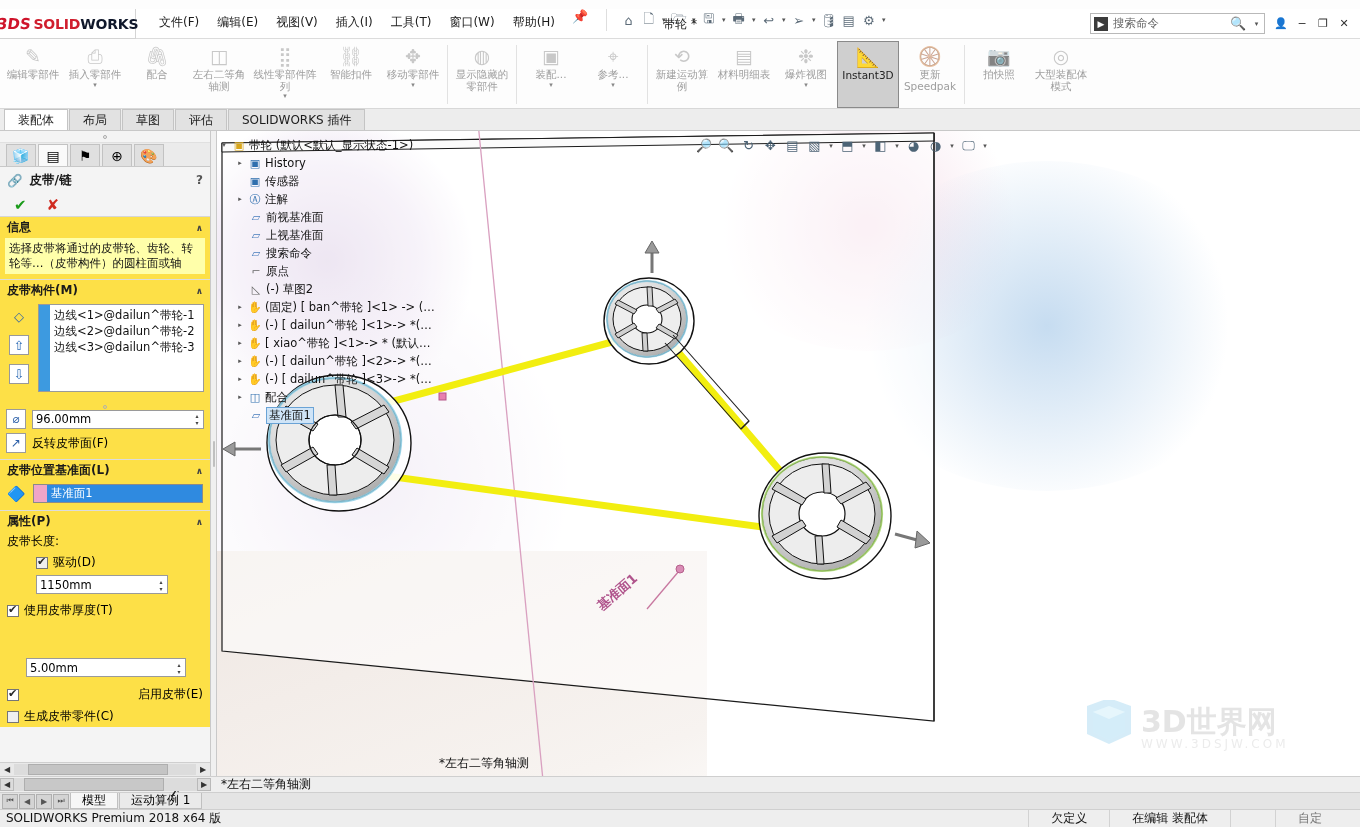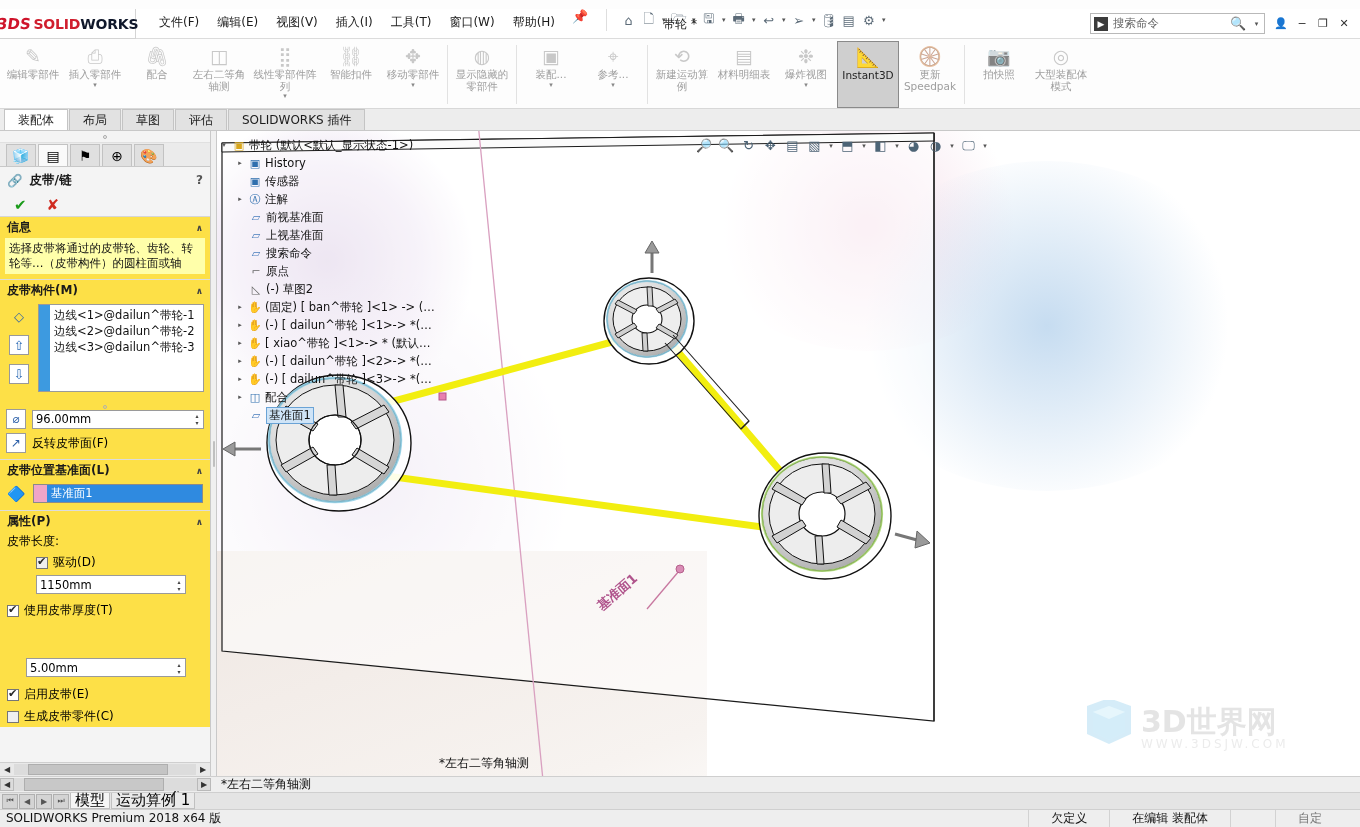--- a/index.html
+++ b/index.html
@@ -140,21 +140,21 @@
   .planefield .pink{ width:13px; height:17px; background:#f0a5c8; }
   .planefield .ptxt{ color:#fff; font-size:11.5px; padding-left:4px; }
   .sublbl{ font-size:12px; padding:1px 7px 2px 7px; }
   .cbrow{ display:flex; align-items:center; gap:5px; font-size:12px; padding:2px 7px;}
   .cbrow.ind{ padding-left:36px; }
   .cb{ width:12px;height:12px;border:1px solid #767676;background:#fff;display:inline-block;
        position:relative;}
   .cb.on::after{ content:"✔"; position:absolute; left:0px; top:-3px; font-size:11px; color:#2a2a2a;}
   .cb.gray{ background:#efefef; }
   .numrow{ padding:2px 7px 2px 36px; }
-  .numrow .spin{ width:150px; }
+  .numrow .spin{ width:132px; }
   .numrow2{ padding:2px 7px 2px 26px;margin-top:33px; }
   .numrow2 .spin{ width:160px; }
   .pmfill{ flex:1; background:#f4f4f4; position:relative;}
   .cursor-arrow{ position:absolute; left:168px; top:55px; font-size:16px; color:#222;
                  transform:rotate(-12deg);}
   .leftscroll{ height:14px; background:#e9e9e9; border-top:1px solid #cfcfcf;
                display:flex; align-items:center; }
   .leftscroll .ar{ width:14px;text-align:center;font-size:8px;color:#333;}
   .leftscroll .tr{ flex:1; height:11px; background:#dcdcdc; position:relative;}
   .leftscroll .th{ position:absolute; left:14px; top:0; width:140px; height:11px;
@@ -216,21 +216,21 @@
   .bb-left .th{position:absolute;left:10px;top:0;width:140px;height:13px;background:#c8c8c8;
                border:1px solid #aeaeae;}
   .bb-view{ padding-left:10px; font-size:12px; color:#111;}
 
   .tabbar{ height:17px; background:#e4e4e4; border-top:1px solid #cfcfcf; display:flex;
            align-items:stretch; }
   .navbtns{ display:flex; align-items:center; gap:0; padding-left:2px;}
   .navbtn{ width:16px; height:15px; border:1px solid #b0b0b0; background:#d4d4d4;
            display:flex;align-items:center;justify-content:center;font-size:8px;color:#555;
            margin-right:1px;}
-  .mtab{ padding:0 4px; display:flex; align-items:center; font-size:15px; background:#eaeaea;
+  .mtab{ padding:0 11px; display:flex; align-items:center; font-size:12px; background:#eaeaea;
          border:1px solid #c0c0c0; border-top:none; margin-right:1px;}
   .mtab.active{ background:#f6f6f6; }
 
   .statusbar{ height:18px; background:#eee; border-top:1px solid #cfcfcf; display:flex;
               align-items:center; font-size:12px; color:#111; }
   .sb-left{ padding-left:6px; }
   .sb-right{ margin-left:auto; display:flex; align-items:center; }
   .sb-cell{ padding:0 22px; border-left:1px solid #d2d2d2; height:18px; display:flex;
             align-items:center; white-space:nowrap;}
   .sb-cell.dim{ color:#777; }
@@ -500,21 +500,21 @@
         <div class="cbrow" style="padding-top:6px;">
           <span class="cb on"></span>
           <span>使用皮带厚度(T)</span>
         </div>
         <div class="numrow2" style="padding-top:4px;">
           <div class="spin">
             <span>5.00mm</span>
             <span class="arrows">▴<br>▾</span>
           </div>
         </div>
-        <div class="cbrow" style="padding-top:7px;">
+        <div class="cbrow" style="padding-top:7px;justify-content:space-between;">
           <span class="cb on"></span>
           <span>启用皮带(E)</span>
         </div>
         <div class="cbrow" style="padding-top:3px;">
           <span class="cb gray"></span>
           <span>生成皮带零件(C)</span>
         </div>
       </div>
 
       <div class="pmfill">

